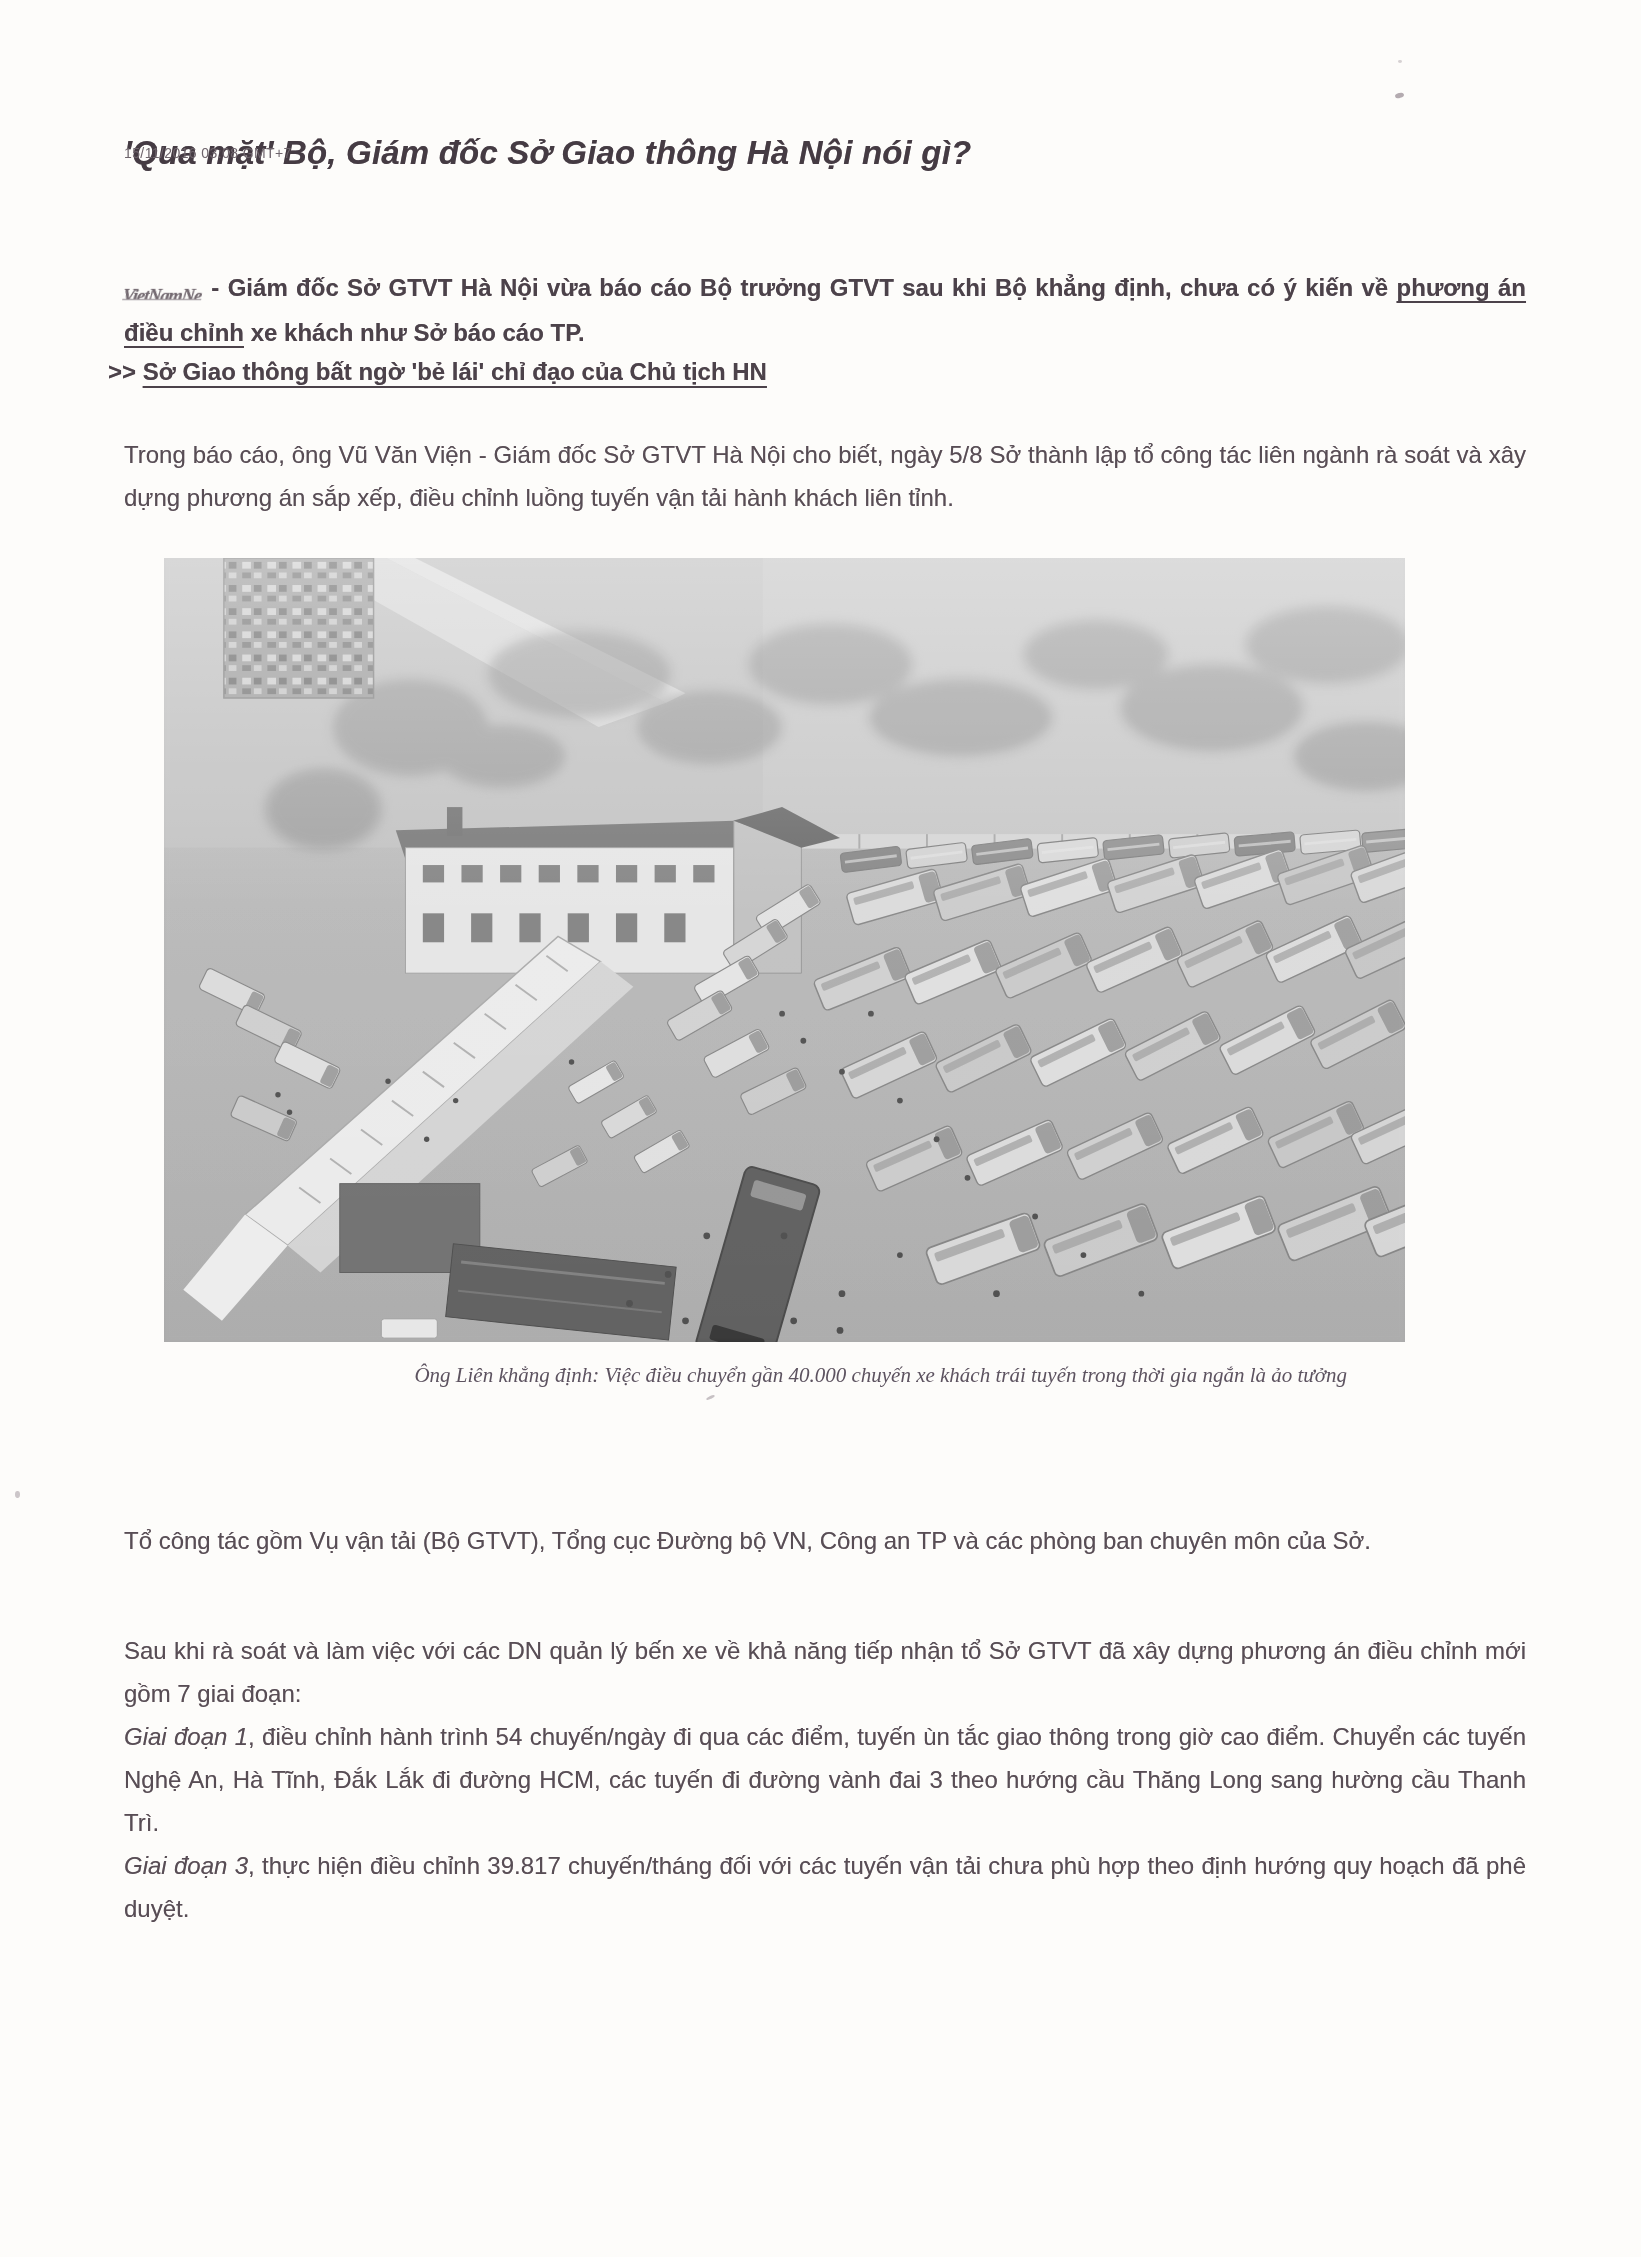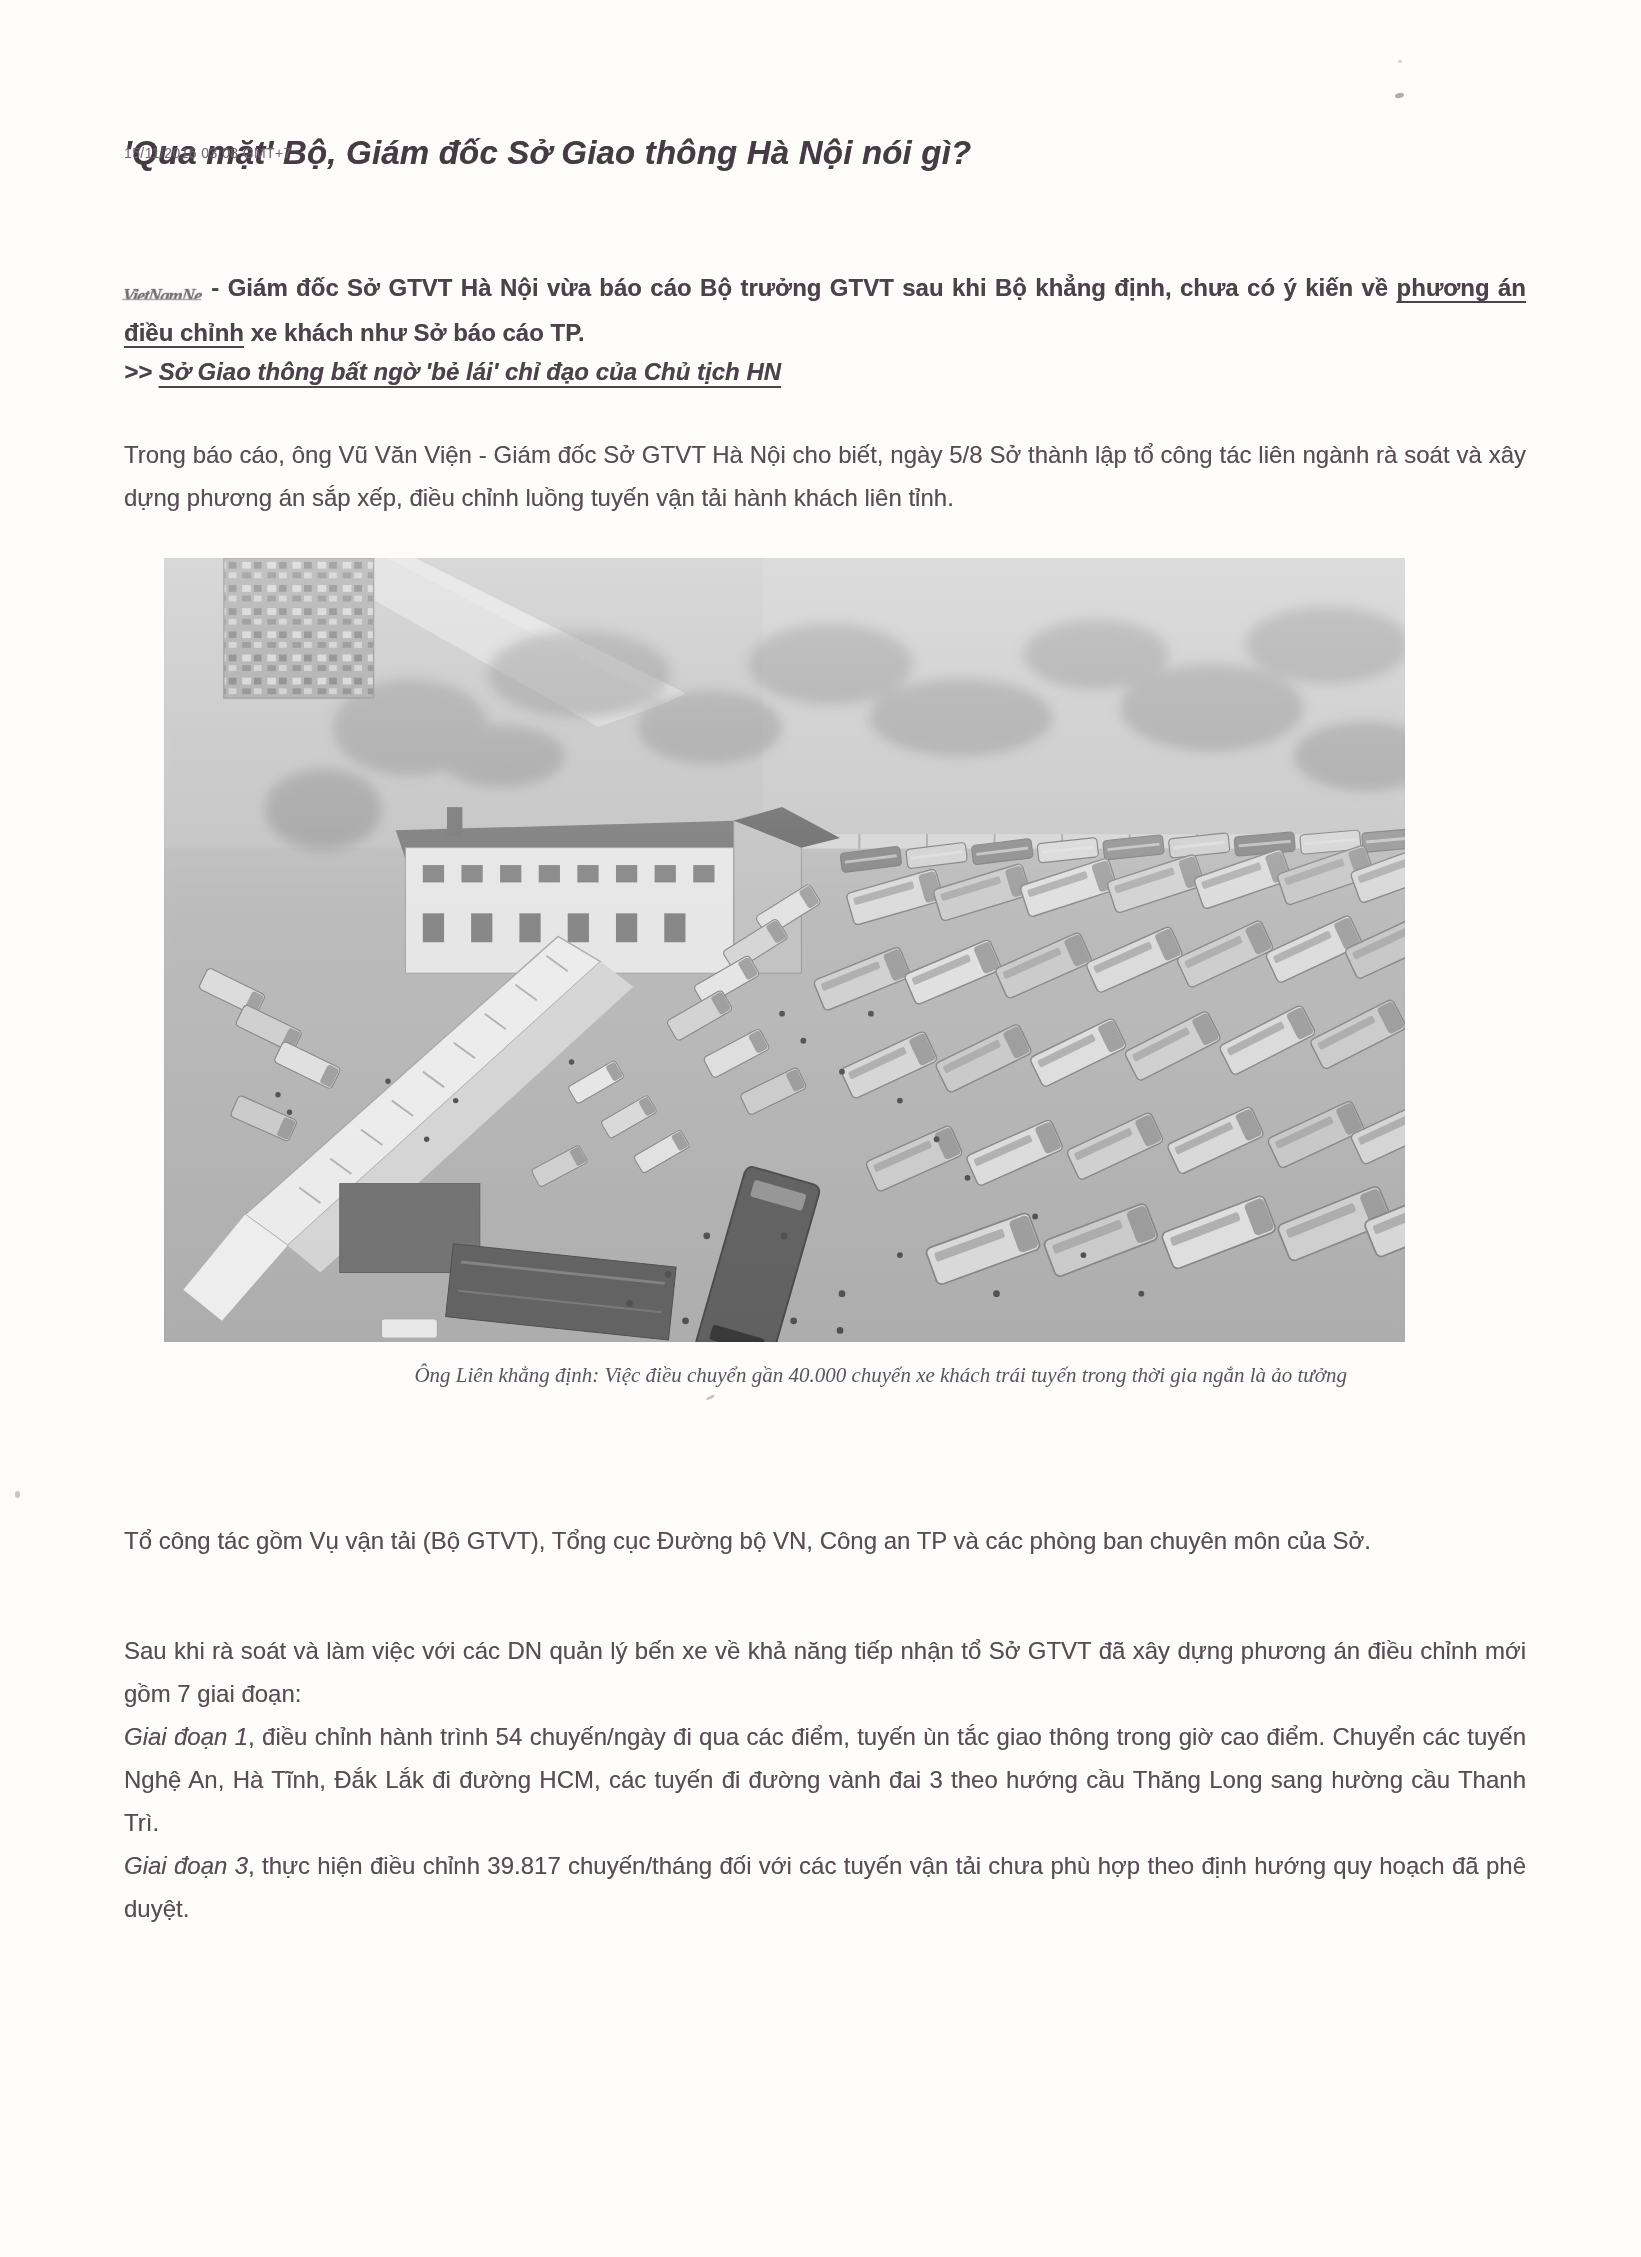--- a/index.html
+++ b/index.html
@@ -33,24 +33,23 @@
     font-family:"Liberation Serif","DejaVu Serif",serif;
     font-style:italic;font-weight:bold;font-size:18.3px;color:#746a71;
     letter-spacing:-1px;filter:blur(0.7px);transform:skewX(-8deg);
     border-bottom:1.9px solid #8b8188;overflow:hidden;white-space:nowrap;
   }
   .lead-link{
     text-decoration:underline;text-decoration-thickness:1.9px;text-underline-offset:4.8px;
     cursor:pointer;
   }
   .related-link-line{
-    left:124px;top:350px;width:1402px;
+    left:108px;top:350px;width:1402px;
     font-size:24px;font-weight:bold;color:#4c424a;line-height:43px;
     text-shadow:0 0 0.5px rgba(70,60,70,.5);
-    font-style:italic;
   }
   .related-link-line a{
     color:#4c424a;text-decoration:underline;text-decoration-thickness:1.9px;
     text-underline-offset:5.8px;cursor:pointer;
   }
   .body-par{
     left:124px;width:1402px;
     font-size:24px;line-height:43px;color:#584d55;
     text-align:justify;
     text-shadow:0 0 0.4px rgba(88,77,85,.45);

